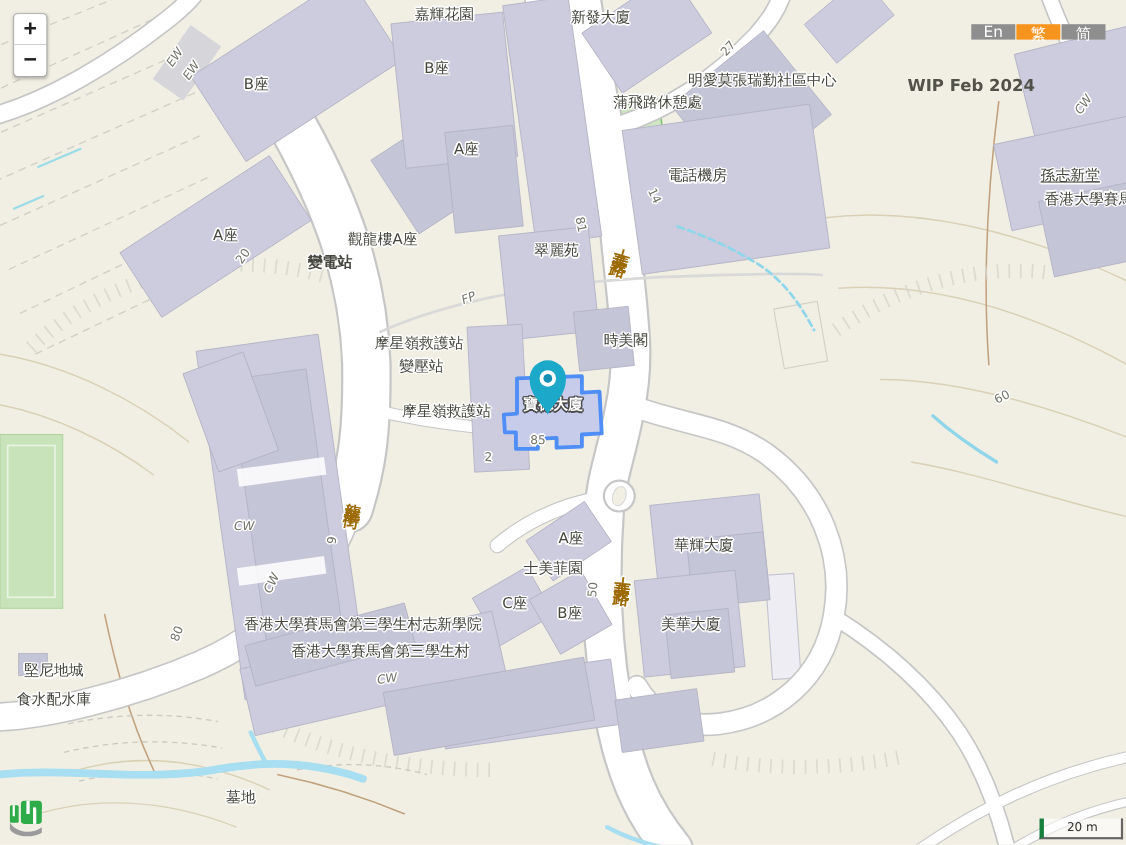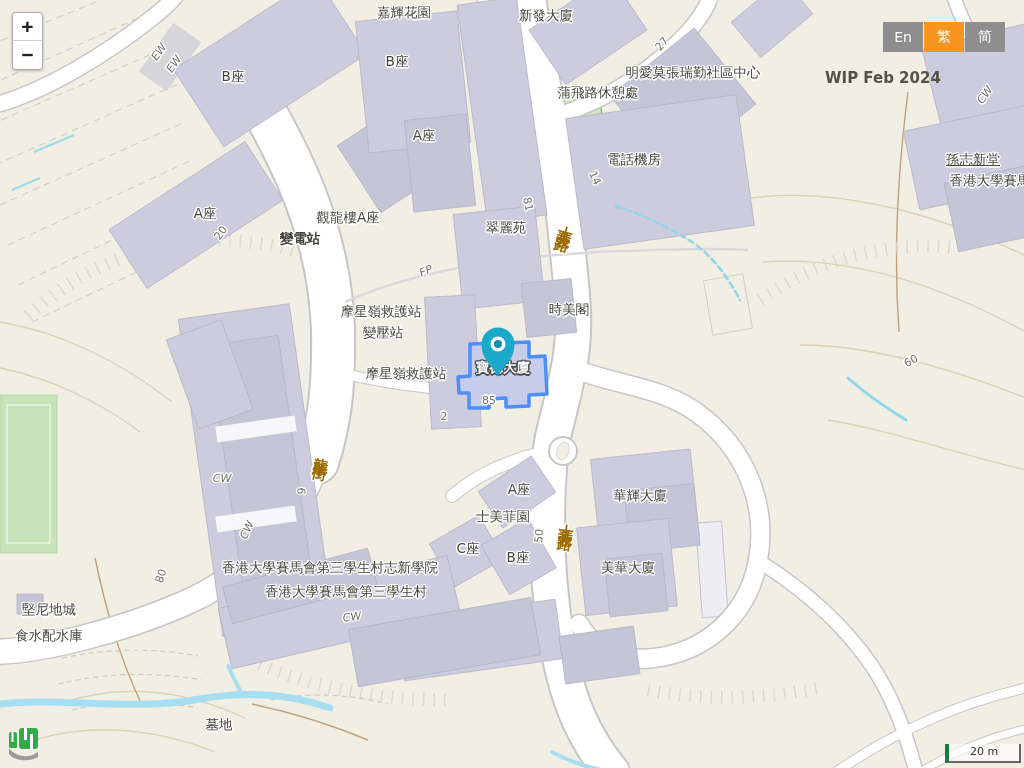--- a/index.html
+++ b/index.html
@@ -27,21 +27,21 @@
   
   .zoomctl{position:absolute;left:12px;top:12px;width:29px;background:#fff;
            border:1px solid #a9a9a9;border-radius:4px;box-shadow:0 1px 3px rgba(0,0,0,.25);}
   .zoomctl button{display:block;width:100%;height:28px;background:#fff;border:none;
            font-size:21px;font-weight:bold;color:#222;line-height:26px;padding:0;cursor:pointer;}
   .zoomctl button:first-child{border-bottom:1px solid #cfcfcf;border-radius:4px 4px 0 0;}
   .zoomctl button:last-child{border-radius:0 0 4px 4px;}
 
   
   .langs{position:absolute;left:883px;top:22px;display:flex;}
-  .langs button{width:40px;height:30px;border:none;color:#fff;font-size:14px;
+  .langs button{width:40px;height:14px;border:none;color:#fff;font-size:14px;
            cursor:pointer;padding:0;font-family:inherit;}
   .langs button.inactive{background:#8e8e8e;}
   .langs button.active{background:#f7941d;}
   .langs button + button{margin-left:1px;}
 
   
   .wip{position:absolute;left:825px;top:69px;font-size:15px;font-weight:bold;color:#52524a;}
 
   
   .attrib{position:absolute;left:7px;bottom:6px;display:flex;align-items:flex-end;}

